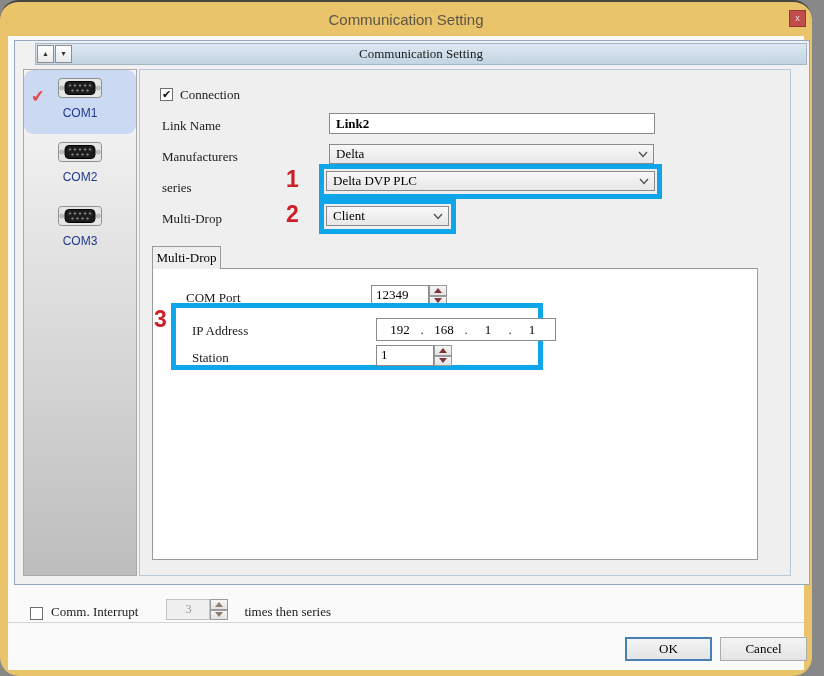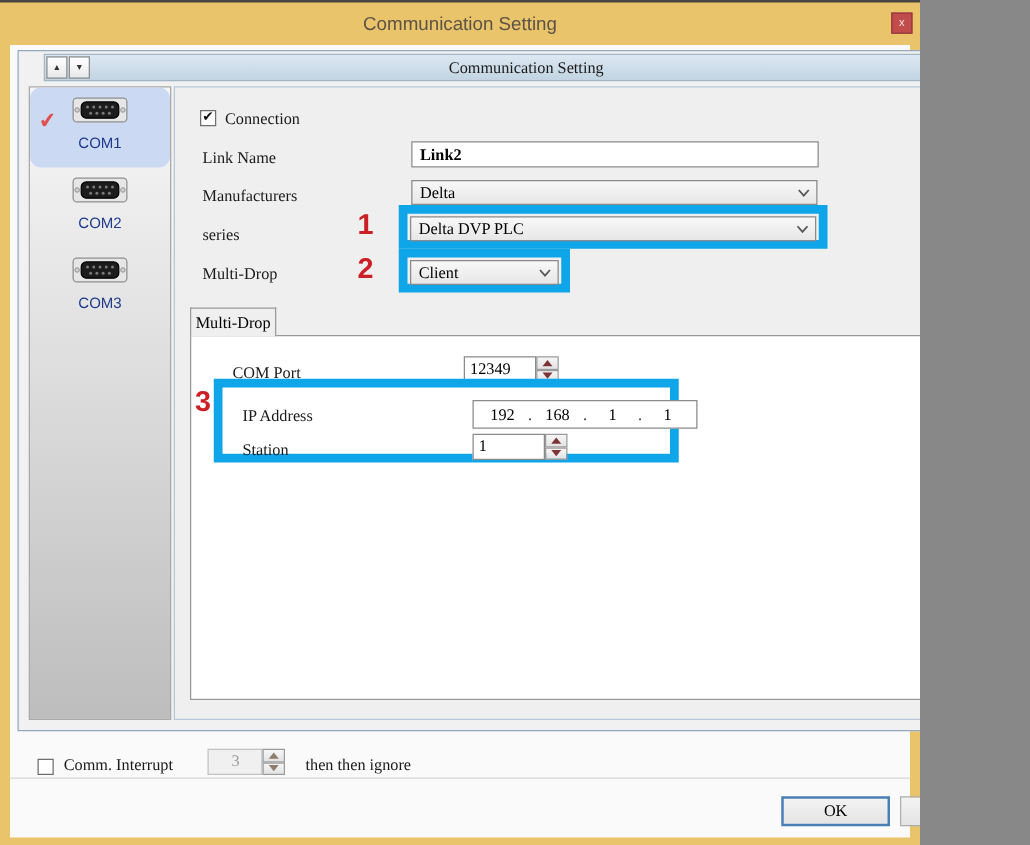--- a/index.html
+++ b/index.html
@@ -1,20 +1,20 @@
 <!DOCTYPE html>
 <html><head>
 <meta charset="utf-8">
 <style>
   * { margin:0; padding:0; box-sizing:border-box; }
   html,body { background:#888; }
   .window {
-    position:relative; width:736px; height:676px;
+    position:relative; width:812px; height:676px;
     background:#e9c46a; border-top:2px solid #474645;
-    font-family:"Liberation Serif", serif; overflow:hidden;
+    font-family:"Liberation Serif", serif; overflow:hidden;border-radius:19px;
   }
   .titlebar { position:absolute; top:0; left:0; right:0; height:34px;
     display:flex; align-items:center; justify-content:center; }
   .title-text { font-family:"Liberation Sans", sans-serif; font-size:15px; color:#5d5447; }
   .close-btn { position:absolute; top:8px; right:6px; width:17px; height:17px;
     background:#c14c4c; border:1px solid #93393c; color:#f4e3e3;
     font-family:"Liberation Sans", sans-serif; font-size:9px; line-height:15px;
     text-align:center; cursor:pointer; }
   .body { position:absolute; top:34px; left:8px; right:8px; bottom:6px; background:#fafafa; }
 
@@ -45,21 +45,21 @@
 
   .checkbox { width:13px; height:13px; background:#fff; border:1px solid #6e6e6e;
     display:inline-block; text-align:center; line-height:11px; font-size:11px; color:#111; }
   .text-input { position:absolute; background:#fff; border:1px solid #8a8a8a;
     font-size:13px; padding:2px 6px; font-family:"Liberation Serif", serif; }
   .dropdown { background:linear-gradient(#f8f8f8,#e7e7e7); border:1px solid #8a8a8a;
     height:20px; display:flex; align-items:center; font-size:13px; padding-left:6px;
     cursor:pointer; position:relative; }
   .dd-chev { position:absolute; right:5px; top:6px; }
 
-  .redbox { position:absolute; border:7px solid #0ea5e9; }
+  .redbox { position:absolute; border:5px solid #0ea5e9; }
   .red-num { position:absolute; font-family:"Liberation Sans", sans-serif;
     font-weight:bold; font-size:23px; color:#cb2026; }
 
   .tab { position:absolute; width:69px; height:23px; background:#efefef;
     border:1px solid #9a9a9a; border-bottom:none; z-index:2;
     font-size:13px; text-align:center; line-height:21px; cursor:pointer; }
   .tab-panel { position:absolute; background:#fff; border:1px solid #9a9a9a; }
 
   .spinner { position:absolute; height:21px; display:flex; }
   .spin-field { width:58px; height:21px; background:#fff; border:1px solid #8a8a8a;
@@ -260,21 +260,21 @@
         <div class="spin-field" style="width:44px; text-align:center;">3</div>
         <div class="spin-btns">
           <div class="spin-btn">
               <span class="tri-up"></span>
             </div>
           <div class="spin-btn">
               <span class="tri-dn"></span>
             </div>
         </div>
       </div>
-      <span class="flabel" style="position:static; margin-left:16px;">then then ignore</span>
+      <span class="flabel" style="position:static; margin-left:16px;">times then series</span>
     </div>
 
     <div class="divider"></div>
 
     <button class="btn focused" style="left:617px; top:601px;">OK</button>
     <button class="btn" style="left:712px; top:601px;">Cancel</button>
 
   </div>
 </div>
 

